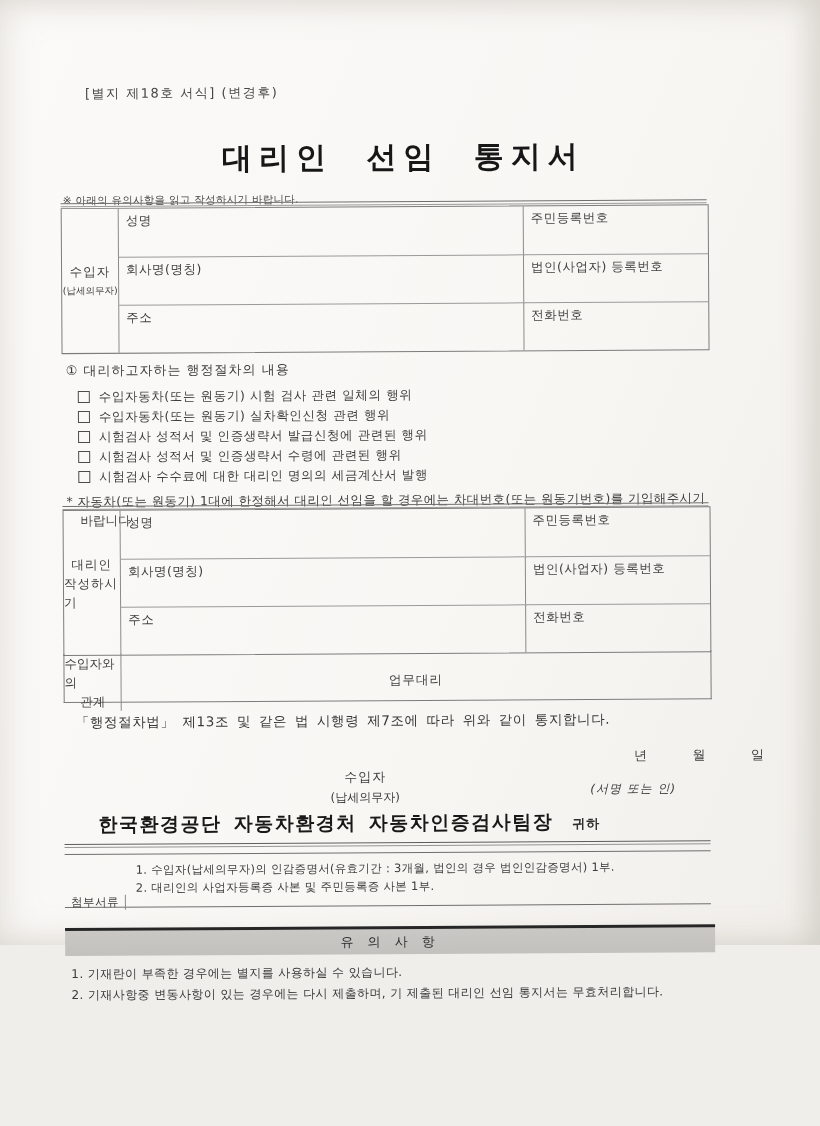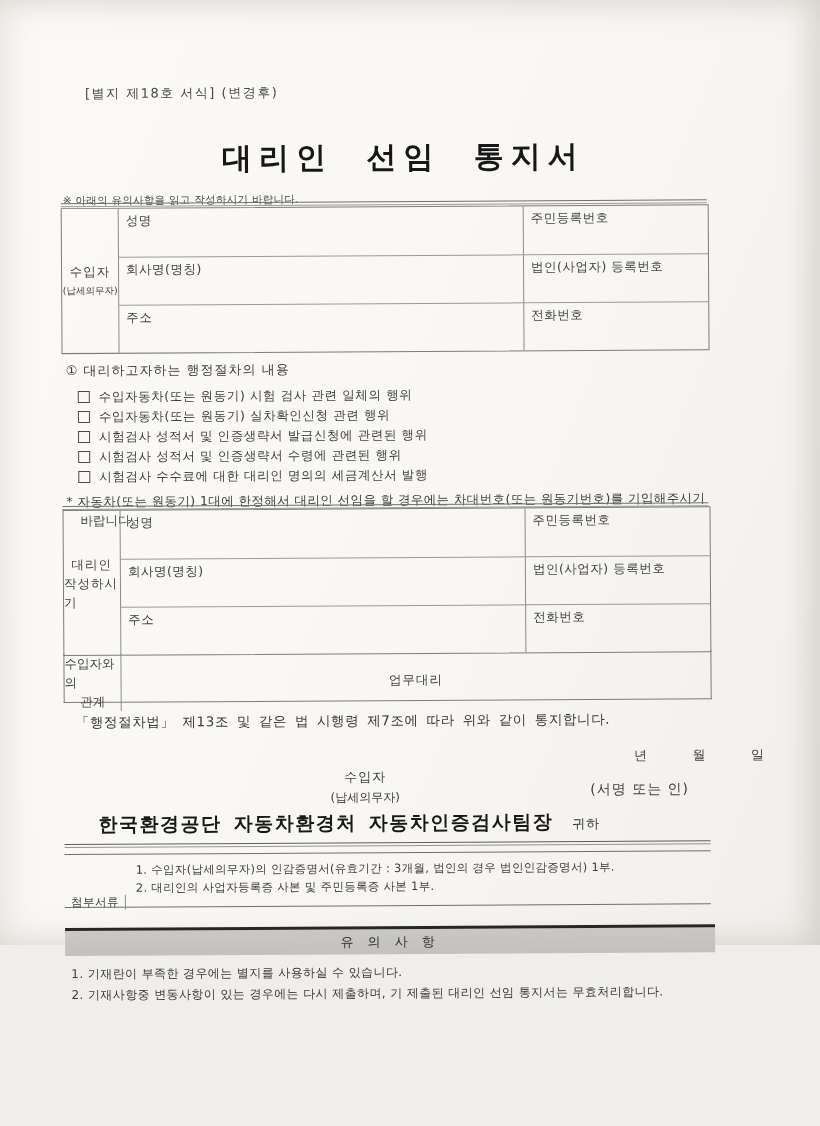--- a/index.html
+++ b/index.html
@@ -50,25 +50,25 @@
   .relation .rel-hdr{display:flex;flex-direction:column;justify-content:flex-end;align-items:center;
     border-right:1px solid #8b8b8b;line-height:19px;color:#3f3f3f;}
   .relation .rel-val{display:flex;align-items:center;justify-content:center;color:#3f3f3f;letter-spacing:1px;}
 
   .statement{position:absolute;left:74px;top:712px;font-size:13.5px;color:#373737;letter-spacing:.6px;word-spacing:3px;}
   .date-line{position:absolute;left:632px;top:748px;width:130px;display:flex;justify-content:space-between;
     font-size:13px;color:#3c3c3c;}
   .signer{position:absolute;left:283px;top:768px;width:160px;text-align:center;color:#3c3c3c;}
   .signer .s1{font-size:13px;letter-spacing:1px;}
   .signer .s2{font-size:12px;margin-top:3px;}
-  .sign-hint{position:absolute;left:588px;top:782px;font-size:14px;color:#3c3c3c;letter-spacing:1px;}
+  .sign-hint{position:absolute;left:588px;top:782px;font-size:12px;color:#3c3c3c;letter-spacing:1px;font-style:italic;}
 
   .recipient{position:absolute;left:62px;top:810px;width:570px;text-align:center;white-space:nowrap;}
   .recipient .r-main{font-size:19px;font-weight:bold;color:#181818;letter-spacing:1.5px;word-spacing:4px;}
-  .recipient .r-suffix{font-size:13px;font-weight:normal;color:#2e2e2e;margin-left:14px;letter-spacing:1px;}
+  .recipient .r-suffix{font-size:13px;font-weight:bold;color:#2e2e2e;margin-left:14px;letter-spacing:1px;}
   .rule.recipient-rule{top:842px;border-top:1px solid #5d5d5d;border-bottom:1px solid #949494;}
 
   .attachments{position:absolute;left:62px;top:852px;width:646px;height:52px;display:grid;
     grid-template-columns:61px 1fr;border-top:1px solid #6f6f6f;border-bottom:1px solid #6f6f6f;}
   .att-hdr{display:flex;align-items:center;justify-content:center;font-size:11.5px;color:#3d3d3d;
     border-right:1px solid #8b8b8b;letter-spacing:.5px;margin-top:40px;}
   .att-body{padding:6px 4px 4px 10px;font-size:11.5px;line-height:18px;color:#3d3d3d;letter-spacing:.3px;}
 
   .notice-bar{position:absolute;left:62px;top:926px;width:650px;height:25px;
     background:linear-gradient(180deg,#c9c8c5,#c2c1be);border-top:3px solid #262626;

